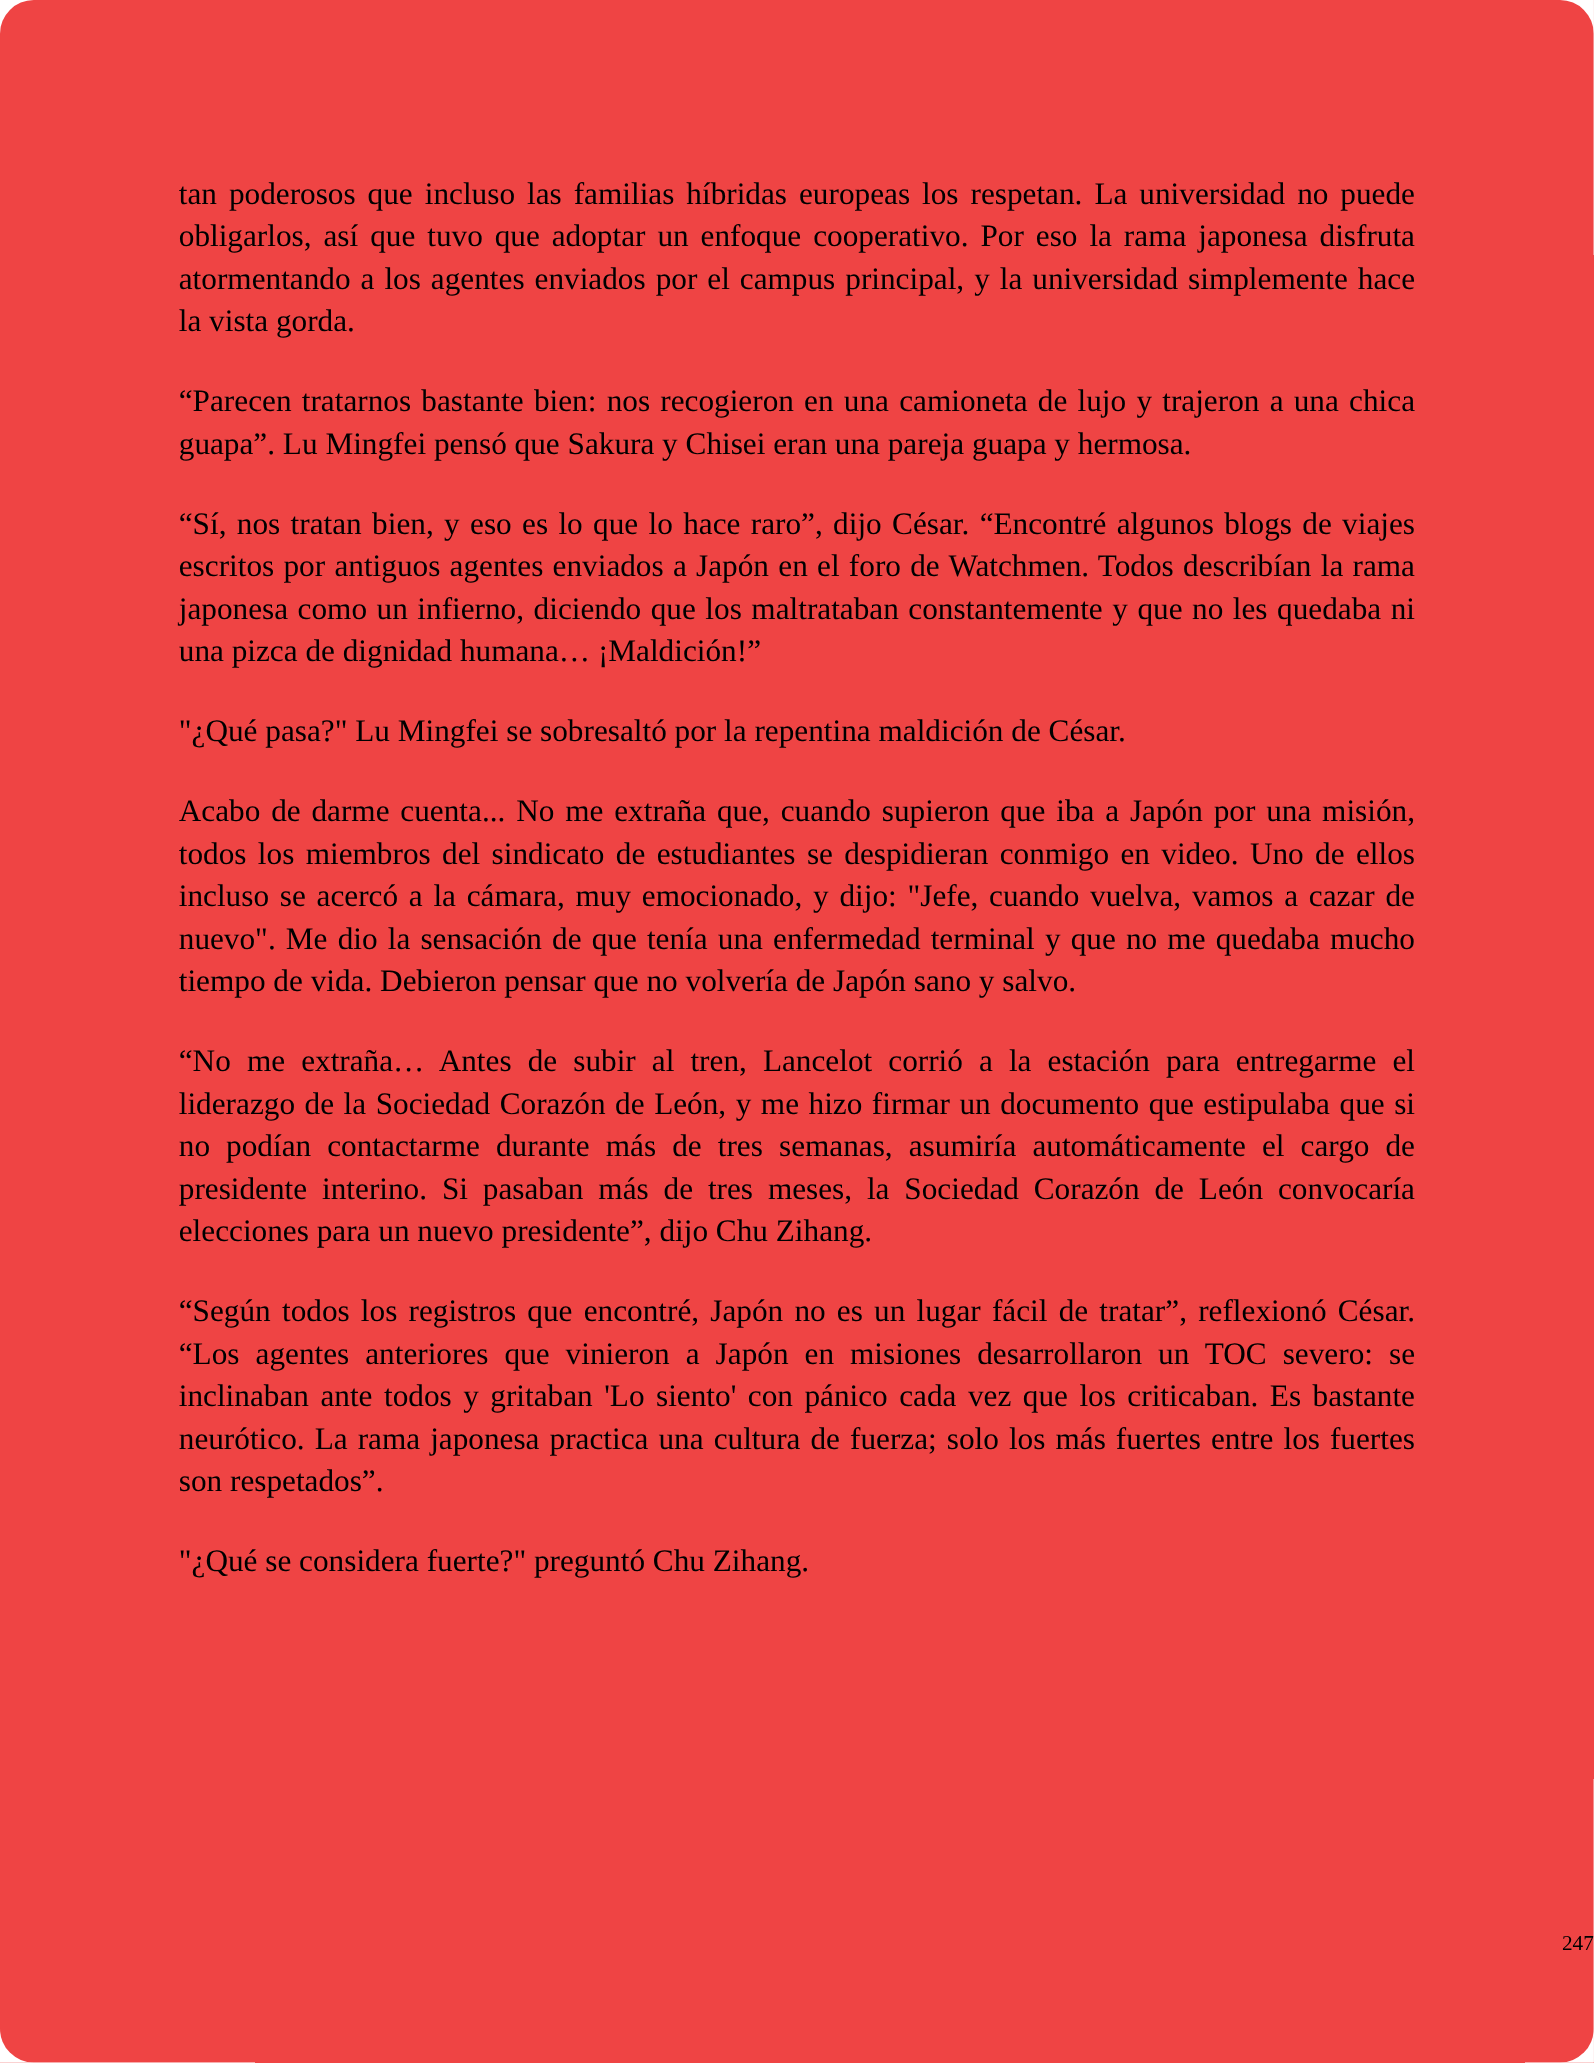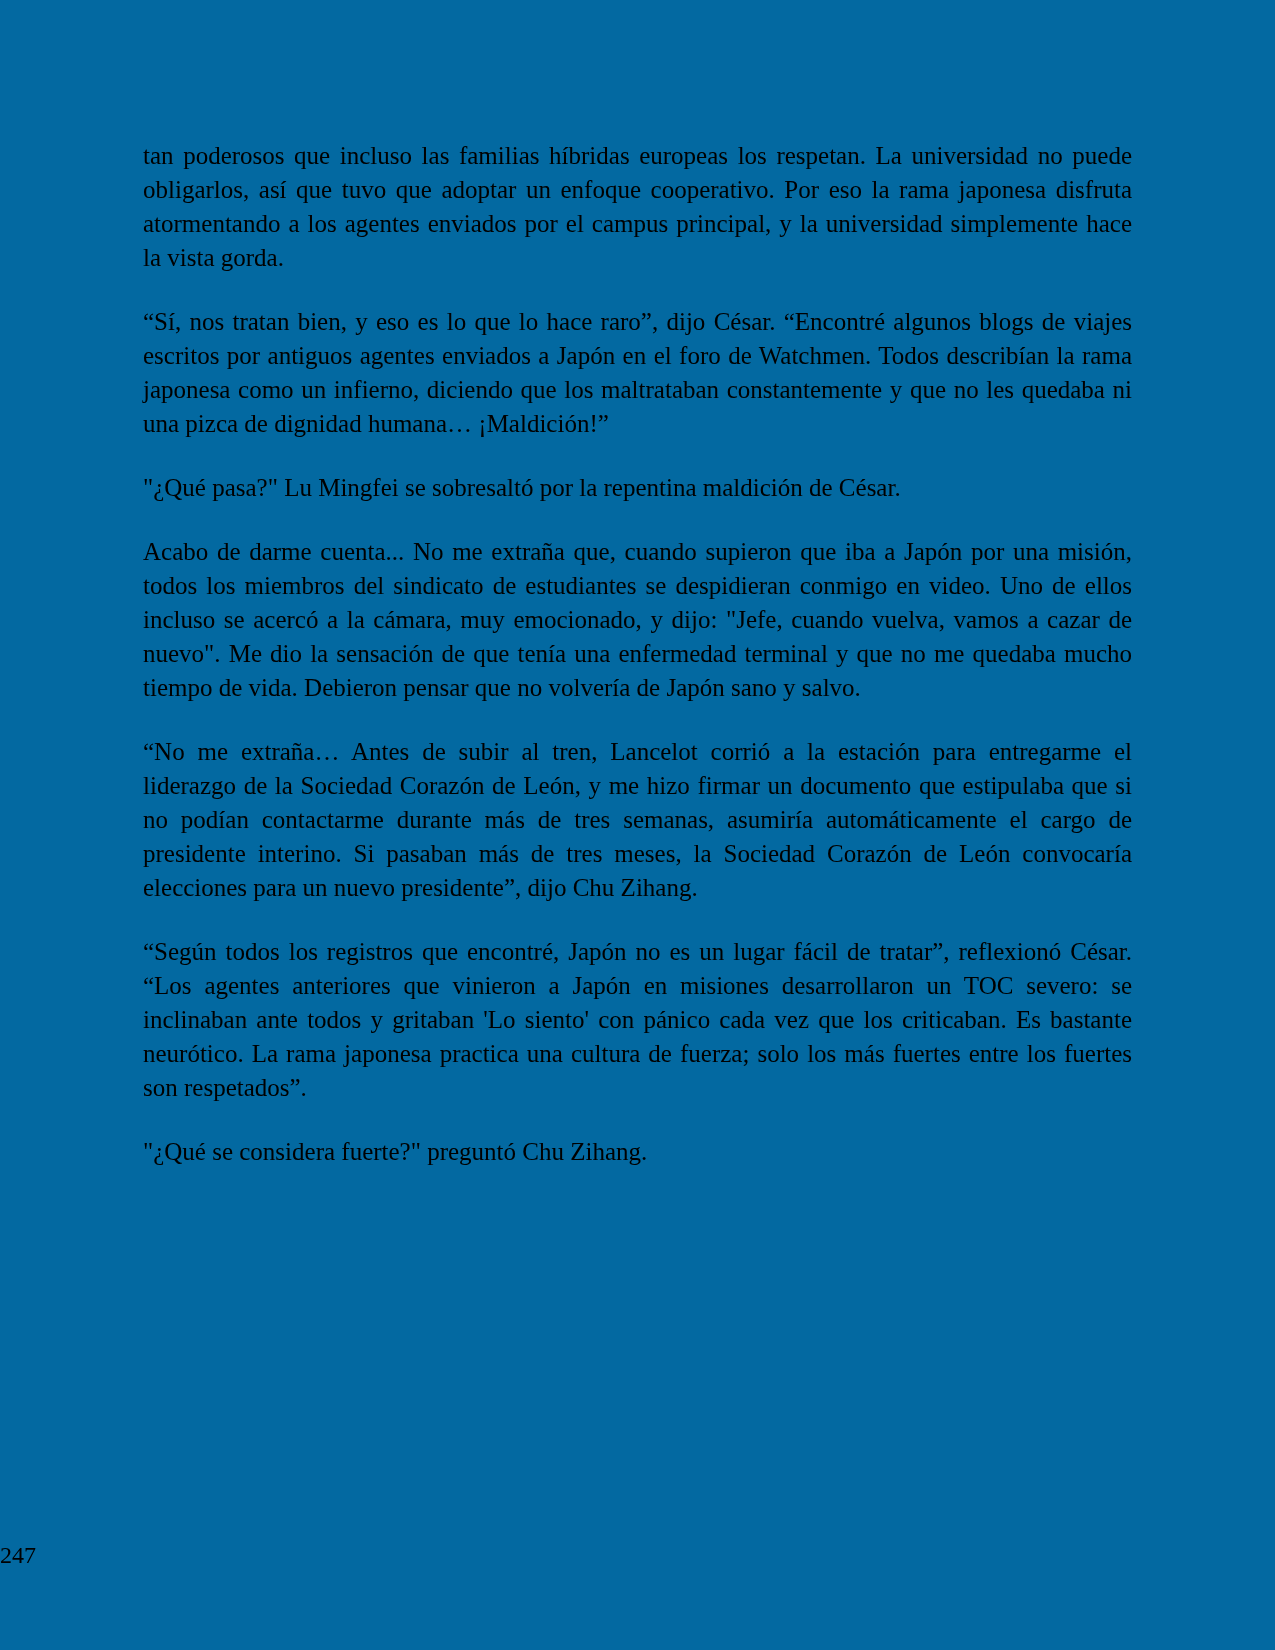--- a/index.html
+++ b/index.html
@@ -6,55 +6,57 @@
   
   html, body {
     margin: 0;
     padding: 0;
     background: #ffffff;
   }
   .page {
     position: relative;
     width: 1275px;
     height: 1650px;
-    background: #0369a1;
+    background: #ef4444;
     color: #000000;
     font-family: "Liberation Serif", serif;
     overflow: hidden;
+    border-radius: 27px;
   }
   .content {
     position: absolute;
     left: 143px;
     top: 139px;
     width: 989px;
   }
   .content p {
     margin: 0 0 30px 0;
     font-size: 25px;
     line-height: 34px;
     text-align: justify;
     text-justify: inter-word;
     white-space: normal;
   }
   .footer {
     position: absolute;
     left: 0;
     right: 0;
     top: 1538px;
-    text-align: left;
-    font-size: 24px;
+    text-align: right;
+    font-size: 17px;
     line-height: 34px;
   }
 </style>
 </head>
 <body>
 
 <div class="page">
   <main class="content">
     <p>tan poderosos que incluso las familias híbridas europeas los respetan. La universidad no puede obligarlos, así que tuvo que adoptar un enfoque cooperativo. Por eso la rama japonesa disfruta atormentando a los agentes enviados por el campus principal, y la universidad simplemente hace la vista gorda.</p>
+    <p>“Parecen tratarnos bastante bien: nos recogieron en una camioneta de lujo y trajeron a una chica guapa”. Lu Mingfei pensó que Sakura y Chisei eran una pareja guapa y hermosa.</p>
     <p>“Sí, nos tratan bien, y eso es lo que lo hace raro”, dijo César. “Encontré algunos blogs de viajes escritos por antiguos agentes enviados a Japón en el foro de Watchmen. Todos describían la rama japonesa como un infierno, diciendo que los maltrataban constantemente y que no les quedaba ni una pizca de dignidad humana… ¡Maldición!”</p>
     <p>"¿Qué pasa?" Lu Mingfei se sobresaltó por la repentina maldición de César.</p>
     <p>Acabo de darme cuenta... No me extraña que, cuando supieron que iba a Japón por una misión, todos los miembros del sindicato de estudiantes se despidieran conmigo en video. Uno de ellos incluso se acercó a la cámara, muy emocionado, y dijo: "Jefe, cuando vuelva, vamos a cazar de nuevo". Me dio la sensación de que tenía una enfermedad terminal y que no me quedaba mucho tiempo de vida. Debieron pensar que no volvería de Japón sano y salvo.</p>
     <p>“No me extraña… Antes de subir al tren, Lancelot corrió a la estación para entregarme el liderazgo de la Sociedad Corazón de León, y me hizo firmar un documento que estipulaba que si no podían contactarme durante más de tres semanas, asumiría automáticamente el cargo de presidente interino. Si pasaban más de tres meses, la Sociedad Corazón de León convocaría elecciones para un nuevo presidente”, dijo Chu Zihang.</p>
     <p>“Según todos los registros que encontré, Japón no es un lugar fácil de tratar”, reflexionó César. “Los agentes anteriores que vinieron a Japón en misiones desarrollaron un TOC severo: se inclinaban ante todos y gritaban 'Lo siento' con pánico cada vez que los criticaban. Es bastante neurótico. La rama japonesa practica una cultura de fuerza; solo los más fuertes entre los fuertes son respetados”.</p>
     <p>"¿Qué se considera fuerte?" preguntó Chu Zihang.</p>
   </main>
   <footer class="footer">
     <span>247</span>
   </footer>

